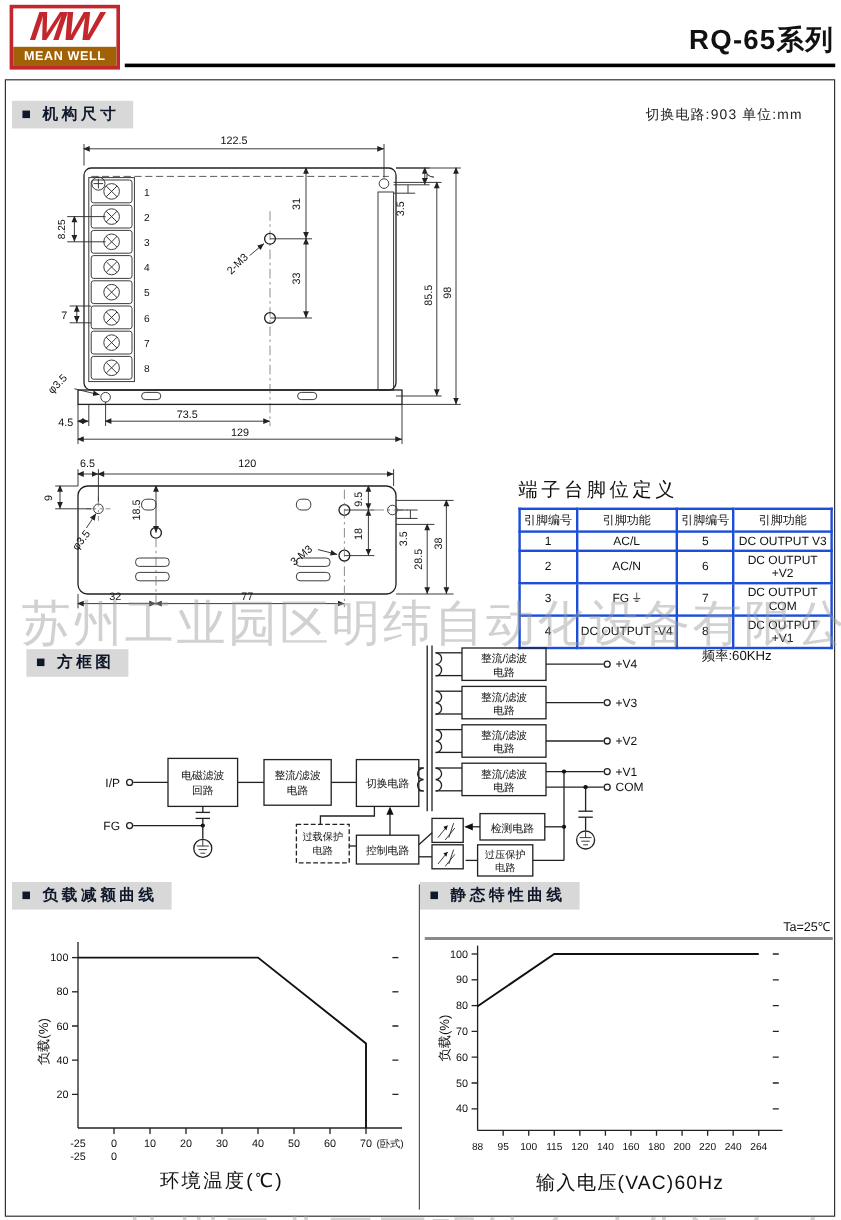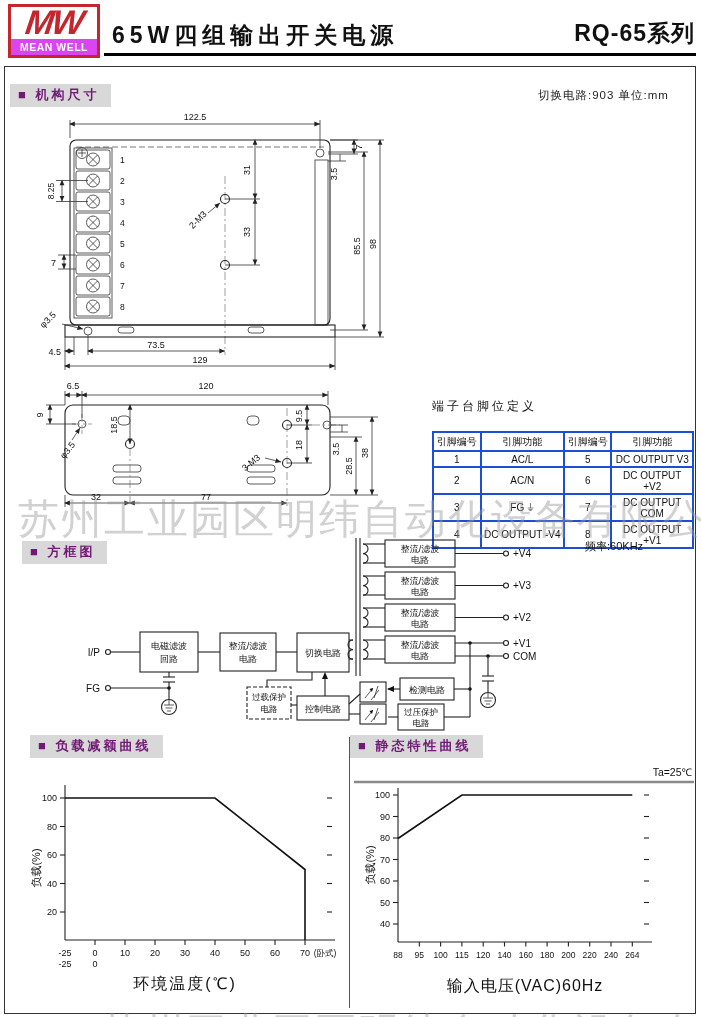--- a/index.html
+++ b/index.html
@@ -3,34 +3,34 @@
 <meta charset="utf-8">
 <style>
   html,body{margin:0;padding:0;background:#fff;}
   #page{position:relative;width:701px;height:1017px;background:#ffffff;overflow:hidden;
         font-family:"Liberation Sans",sans-serif;color:#111;}
   .abs{position:absolute;}
   
   #logo{left:8px;top:4px;width:92px;height:54px;border:3px solid #c3262c;background:#fff;box-sizing:border-box;}
   #logo .mw{position:absolute;top:-4px;left:0;width:100%;text-align:center;font-size:34px;font-weight:bold;
             font-style:italic;color:#c3262c;letter-spacing:-2px;transform:skewX(-8deg);}
-  #logo .bar{position:absolute;bottom:0;left:0;width:100%;height:16px;background:#d946ef;color:#fff;
+  #logo .bar{position:absolute;bottom:0;left:0;width:100%;height:16px;background:#a16207;color:#fff;
              font-size:10.5px;font-weight:bold;text-align:center;line-height:16px;letter-spacing:.5px;}
   #title{left:112px;top:20px;font-size:23px;font-weight:bold;letter-spacing:5px;white-space:nowrap;}
   #series{left:520px;top:18px;width:175px;text-align:right;font-size:23px;font-weight:bold;letter-spacing:1px;}
   #rule{left:104px;top:53px;width:592px;height:3px;background:#000;}
   #frame{left:4px;top:66px;width:690px;height:946px;border:1px solid #333;}
-  .sec{background:#d8d8d8;color:#701a75;font-size:13px;font-weight:600;letter-spacing:3px;
+  .sec{background:#d8d8d8;color:#0f172a;font-size:13px;font-weight:600;letter-spacing:3px;
        padding:2px 12px 3px 8px;white-space:nowrap;}
   #casenote{left:538px;top:88px;font-size:11.5px;color:#222;letter-spacing:1px;}
   
   .wm{color:#9a9a9a;opacity:.45;font-size:41px;letter-spacing:2px;white-space:nowrap;z-index:6;pointer-events:none;}
   
   #pin-table{left:432px;top:398px;width:262px;}
-  #pin-table .pt-title{font-size:12px;letter-spacing:3px;margin-bottom:16px;}
+  #pin-table .pt-title{font-size:16px;letter-spacing:3px;margin-bottom:4px;}
   #pin-table table{border-collapse:collapse;width:100%;}
   #pin-table th,#pin-table td{border:2px solid #1d4ed8;font-size:10px;font-weight:normal;
        text-align:center;padding:1.5px 2px;background:transparent;}
   
   svg{position:absolute;overflow:visible;}
   svg text{font-family:"Liberation Sans",sans-serif;fill:#111;}
   .ln{stroke:#222;stroke-width:1.1;fill:none;}
   .thin{stroke:#333;stroke-width:.8;fill:none;}
   .dim{stroke:#333;stroke-width:.8;fill:none;}
   .cl{stroke:#777;stroke-width:.7;fill:none;stroke-dasharray:8,3,2,3;}
@@ -41,21 +41,20 @@
 </style>
 </head>
 <body>
 
 <div id="page">
 
   <div class="abs" id="logo">
     <div class="mw">MW</div>
     <div class="bar">MEAN WELL</div>
   </div>
-  <div class="abs" id="title">65W四组输出开关电源</div>
   <div class="abs" id="series">RQ-65系列</div>
   <div class="abs" id="rule"></div>
 
   <div class="abs" id="frame"></div>
 
   <div class="abs sec" style="left:10px;top:84px;">■ 机构尺寸</div>
   <div class="abs" id="casenote">切换电路:903 单位:mm</div>
 
   <svg class="abs" style="left:10px;top:108px;" width="420" height="410" viewBox="0 0 420 410">
     <defs>
@@ -448,21 +447,21 @@
     </g>
     <g>
       <circle cx="428" cy="172" r="7.5" class="ln"></circle>
       <line x1="428" y1="165" x2="428" y2="170" class="thin"></line>
       <line x1="423" y1="170" x2="433" y2="170" class="thin"></line>
       <line x1="424.5" y1="173" x2="431.5" y2="173" class="thin"></line>
       <line x1="426" y1="176" x2="430" y2="176" class="thin"></line>
     </g>
   </svg>
 
-  <div class="abs sec" style="left:10px;top:735px;margin-left:20px;">■ 负载减额曲线</div>
+  <div class="abs sec" style="left:10px;top:735px;">■ 负载减额曲线</div>
   <div class="abs sec" style="left:350px;top:735px;">■ 静态特性曲线</div>
   <div class="abs" id="divider"></div>
 
   <svg class="abs" style="left:20px;top:760px;" width="325" height="250" viewBox="0 0 325 250">
     <line x1="45" y1="25" x2="45" y2="180" class="ln"></line>
     <line x1="45" y1="180" x2="315" y2="180" class="ln"></line>
     <g>
       <line x1="40" y1="38" x2="45" y2="38" class="ln"></line>
         <line x1="40" y1="66.5" x2="45" y2="66.5" class="ln"></line>
       <line x1="40" y1="95" x2="45" y2="95" class="ln"></line>

